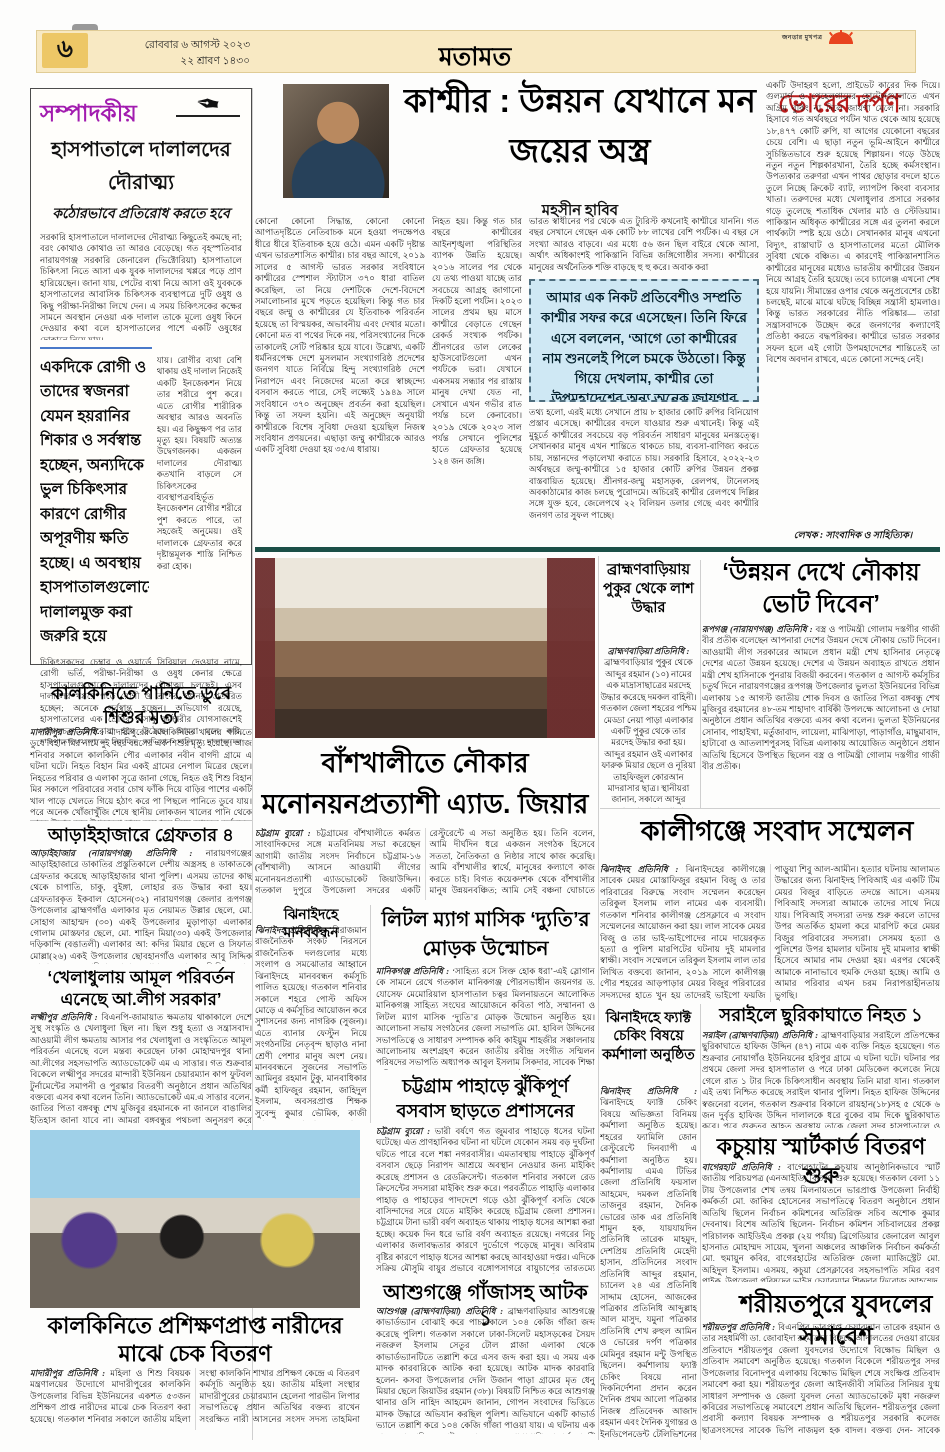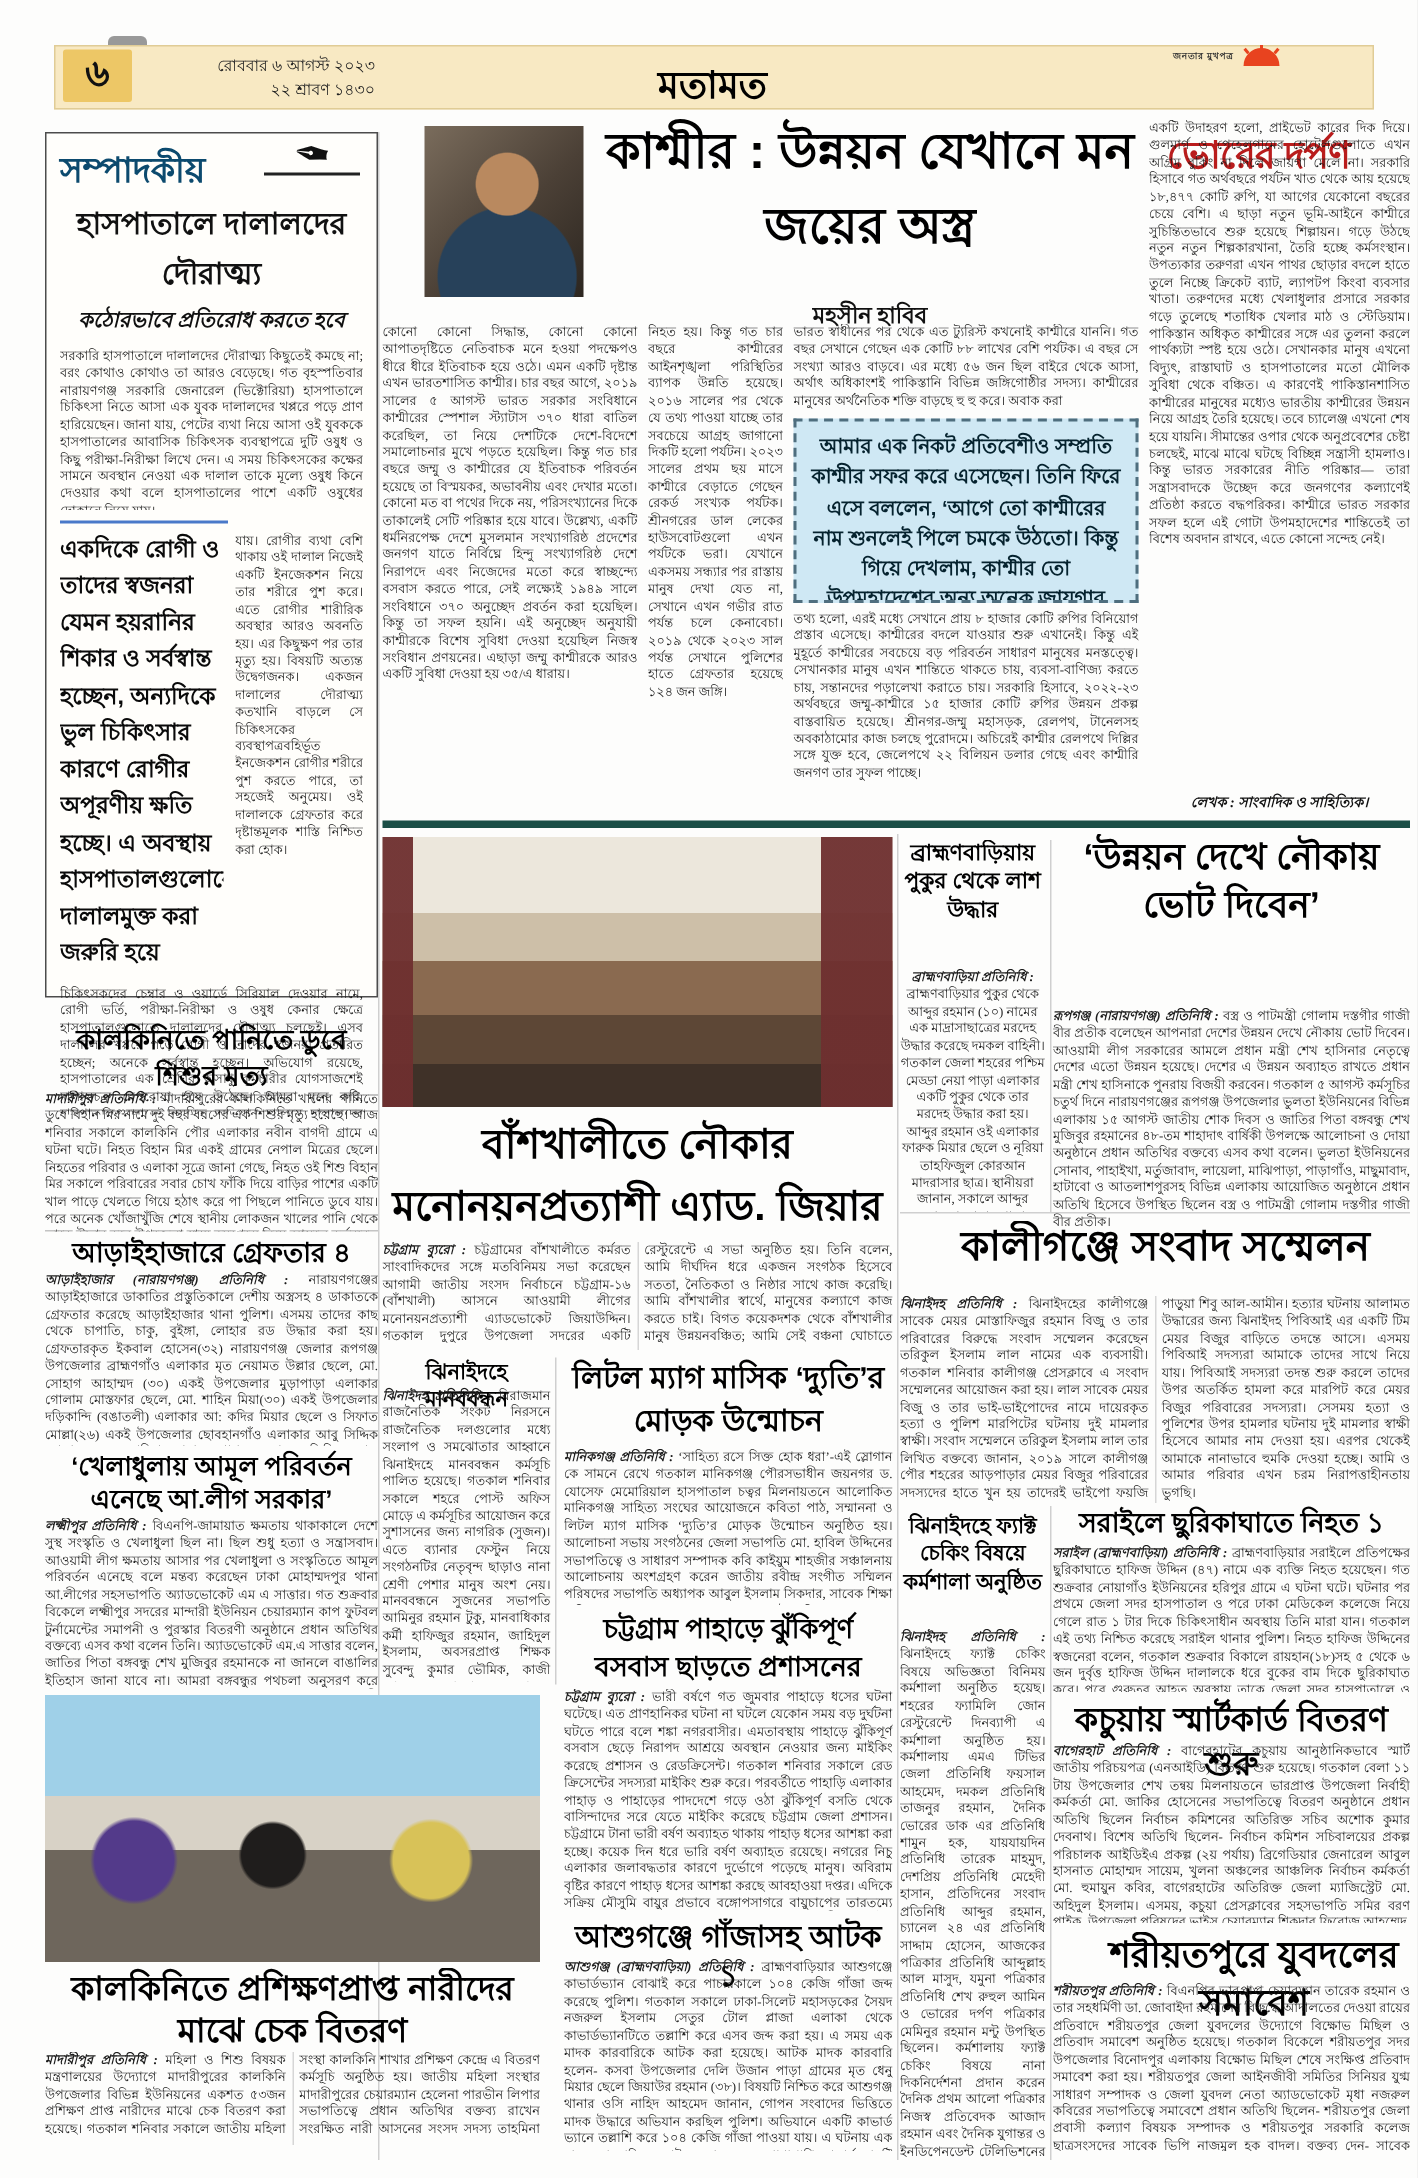--- a/index.html
+++ b/index.html
@@ -20,21 +20,21 @@
   .bt{font:8.6px/1.33 "Liberation Serif",serif;text-align:justify;overflow:hidden;color:#1c1c1c;}
   .byl{font-weight:700;font-style:italic;}
   .cols2{column-count:2;column-gap:9px;column-rule:1px solid #d6d6d6;}
   .pq{font:700 15.5px/1.58 "Liberation Sans",sans-serif;color:#0a0a0a;text-align:left;overflow:hidden;}
   .credit{font:italic 700 9.5px "Liberation Serif",serif;text-align:center;}
   .vrule{background:#cfcfcf;width:1px;}
   .hrule{background:#cfcfcf;height:1px;}
   .thickrule{background:#1b4f47;}
   
   .edbox{border:1px solid #4c4c4c;background:#fffefb;box-sizing:border-box;padding:6px 9px;}
-  .edlabel{font:700 23px "Liberation Sans",sans-serif;color:#0c4a6e;}
+  .edlabel{font:700 23px "Liberation Sans",sans-serif;color:#a21caf;}
   .pen{font-size:30px;transform:scaleX(-1) rotate(-8deg);display:inline-block;line-height:1;}
   .penline{height:2px;background:#222;width:64px;margin-top:-4px;}
   .edhead{font:700 20px "Liberation Sans",sans-serif;text-align:center;}
   .edsub{font:italic 700 14px "Liberation Serif",serif;text-align:center;margin-top:2px;color:#101010;}
   .bluerule{height:2px;background:#4a79c9;width:112px;margin:7px 0 6px;}
   .edflex{display:flex;gap:8px;}
   
   .qbox{background:#cfe8f4;border:2px dashed #4f6e7e;box-sizing:border-box;padding:7px 9px;
         font:700 13.5px/1.5 "Liberation Sans",sans-serif;text-align:center;color:#05222e;overflow:hidden;}
   
@@ -173,21 +173,21 @@
     <span>বিএনপি-জামায়াত ক্ষমতায় থাকাকালে দেশে সুস্থ সংস্কৃতি ও খেলাধুলা ছিল না। ছিল শুধু হত্যা ও সন্ত্রাসবাদ। আওয়ামী লীগ ক্ষমতায় আসার পর খেলাধুলা ও সংস্কৃতিতে আমূল পরিবর্তন এনেছে বলে মন্তব্য করেছেন ঢাকা মোহাম্মদপুর থানা আ.লীগের সহসভাপতি অ্যাডভোকেট এম এ সাত্তার। গত শুক্রবার বিকেলে লক্ষ্মীপুর সদরের মান্দারী ইউনিয়ন চেয়ারম্যান কাপ ফুটবল টুর্নামেন্টের সমাপনী ও পুরস্কার বিতরণী অনুষ্ঠানে প্রধান অতিথির বক্তব্যে এসব কথা বলেন তিনি। অ্যাডভোকেট এম.এ সাত্তার বলেন, জাতির পিতা বঙ্গবন্ধু শেখ মুজিবুর রহমানকে না জানলে বাঙালির ইতিহাস জানা যাবে না। আমরা বঙ্গবন্ধুর পথচলা অনুসরণ করে নিজেদের দেশপ্রেমিক হিসেবে গড়ে তুলতে পারবো। মান্দারী ইউনিয়ন পরিষদের চেয়ারম্যান সোহরাব হোসেন রতনের পাটোয়ারীর সভাপতিত্বে বিশেষ অতিথি ছিলেন, চন্দ্রগঞ্জ থানার এসি মঈনুল ইসলাম, মান্দারী বহুমুখী উচ্চ বিদ্যালয়ের প্রধান শিক্ষক গিয়াস উদ্দিন, জেলা আ.লীগের সাবেক কোষাধ্যক্ষ বেলায়েত হোসেন, সৈয়দ মাহবুব হুয়াস, আহসানুল কবির রিপন, মিজানুল করিম স্বপন, মোশাররফ পাটওয়ারী, ফারুক হোসেন প্রমুখ।</span>
   </div>
 
   <div class="abs h" style="left:600px;top:560px;width:97px;height:82px;font-size:14.5px;">ব্রাহ্মণবাড়িয়ায় পুকুর থেকে লাশ উদ্ধার</div>
   <div class="abs bt" style="left:600px;top:646px;width:97px;height:162px;text-align:center;">
     <span class="byl">ব্রাহ্মণবাড়িয়া প্রতিনিধি :</span>
     <span>ব্রাহ্মণবাড়িয়ার পুকুর থেকে আব্দুর রহমান (১০) নামের এক মাদ্রাসাছাত্রের মরদেহ উদ্ধার করেছে দমকল বাহিনী। গতকাল জেলা শহরের পশ্চিম মেড্ডা নেয়া পাড়া এলাকার একটি পুকুর থেকে তার মরদেহ উদ্ধার করা হয়। আব্দুর রহমান ওই এলাকার ফারুক মিয়ার ছেলে ও নূরিয়া তাহফিজুল কোরআন মাদরাসার ছাত্র। স্থানীয়রা জানান, সকালে আব্দুর রহমান মাদরাসার পাশের পুকুরে গোসল করতে যায়। এরপর থেকে তার আর খোঁজ পাওয়া যাচ্ছিল না। দুপুর ১২টার দিকে পুকুরে তার দেহ ভাসতে দেখে স্থানীয়রা। পরে দমকল বাহিনী তাকে উদ্ধার করে জেলা সদর হাসপাতালে নিয়ে যায়। সেখানে জরুরি বিভাগের চিকিৎসক তাকে মৃত ঘোষণা করেন।</span>
   </div>
 
   <div class="abs h" style="left:702px;top:556px;width:238px;height:64px;font-size:24px;line-height:1.35;">‘উন্নয়ন দেখে নৌকায় ভোট দিবেন’</div>
-  <div class="abs bt" style="left:702px;top:624px;width:238px;height:184px;margin-top:48px;">
+  <div class="abs bt" style="left:702px;top:624px;width:238px;height:184px;">
     <span class="byl">রূপগঞ্জ (নারায়ণগঞ্জ) প্রতিনিধি :</span>
     <span>বস্ত্র ও পাটমন্ত্রী গোলাম দস্তগীর গাজী বীর প্রতীক বলেছেন আপনারা দেশের উন্নয়ন দেখে নৌকায় ভোট দিবেন। আওয়ামী লীগ সরকারের আমলে প্রধান মন্ত্রী শেখ হাসিনার নেতৃত্বে দেশের এতো উন্নয়ন হয়েছে। দেশের এ উন্নয়ন অব্যাহত রাখতে প্রধান মন্ত্রী শেখ হাসিনাকে পুনরায় বিজয়ী করবেন। গতকাল ৫ আগস্ট কর্মসূচির চতুর্থ দিনে নারায়ণগঞ্জের রূপগঞ্জ উপজেলার ভুলতা ইউনিয়নের বিভিন্ন এলাকায় ১৫ আগস্ট জাতীয় শোক দিবস ও জাতির পিতা বঙ্গবন্ধু শেখ মুজিবুর রহমানের ৪৮-তম শাহাদাৎ বার্ষিকী উপলক্ষে আলোচনা ও দোয়া অনুষ্ঠানে প্রধান অতিথির বক্তব্যে এসব কথা বলেন। ভুলতা ইউনিয়নের সোনাব, পাহাইখা, মর্তুজাবাদ, লায়েলা, মাঝিপাড়া, পাড়াগাঁও, মাছুমাবাদ, হাটাবো ও আতলাশপুরসহ বিভিন্ন এলাকায় আয়োজিত অনুষ্ঠানে প্রধান অতিথি হিসেবে উপস্থিত ছিলেন বস্ত্র ও পাটমন্ত্রী গোলাম দস্তগীর গাজী বীর প্রতীক।</span>
   </div>
 
   <div class="abs h" style="left:614px;top:814px;width:326px;font-size:27px;">কালীগঞ্জে সংবাদ সম্মেলন</div>
   <div class="abs bt cols2" style="left:600px;top:864px;width:340px;height:138px;">
     <span class="byl">ঝিনাইদহ প্রতিনিধি :</span>
     <span>ঝিনাইদহের কালীগঞ্জে সাবেক মেয়র মোস্তাফিজুর রহমান বিজু ও তার পরিবারের বিরুদ্ধে সংবাদ সম্মেলন করেছেন তরিকুল ইসলাম লাল নামের এক ব্যবসায়ী। গতকাল শনিবার কালীগঞ্জ প্রেসক্লাবে এ সংবাদ সম্মেলনের আয়োজন করা হয়। লাল সাবেক মেয়র বিজু ও তার ভাই-ভাইপোদের নামে দায়েরকৃত হত্যা ও পুলিশ মারপিটের ঘটনায় দুই মামলার স্বাক্ষী। সংবাদ সম্মেলনে তরিকুল ইসলাম লাল তার লিখিত বক্তব্যে জানান, ২০১৯ সালে কালীগঞ্জ পৌর শহরের আড়পাড়ার মেয়র বিজুর পরিবারের সদস্যদের হাতে খুন হয় তাদেরই ভাইপো ফয়জি পাড়ুয়া শিবু আল-আমীন। হত্যার ঘটনায় আলামত উদ্ধারের জন্য ঝিনাইদহ পিবিআই এর একটি টিম মেয়র বিজুর বাড়িতে তদন্তে আসে। এসময় পিবিআই সদস্যরা আমাকে তাদের সাথে নিয়ে যায়। পিবিআই সদস্যরা তদন্ত শুরু করলে তাদের উপর অতর্কিত হামলা করে মারপিট করে মেয়র বিজুর পরিবারের সদস্যরা। সেসময় হত্যা ও পুলিশের উপর হামলার ঘটনায় দুই মামলার স্বাক্ষী হিসেবে আমার নাম দেওয়া হয়। এরপর থেকেই আমাকে নানাভাবে হুমকি দেওয়া হচ্ছে। আমি ও আমার পরিবার এখন চরম নিরাপত্তাহীনতায় ভুগছি।</span>
   </div>
 

